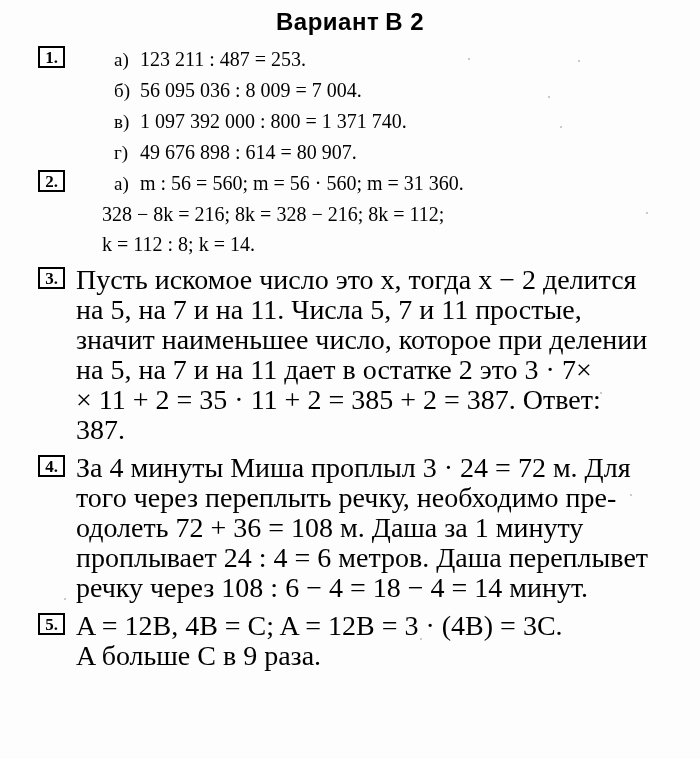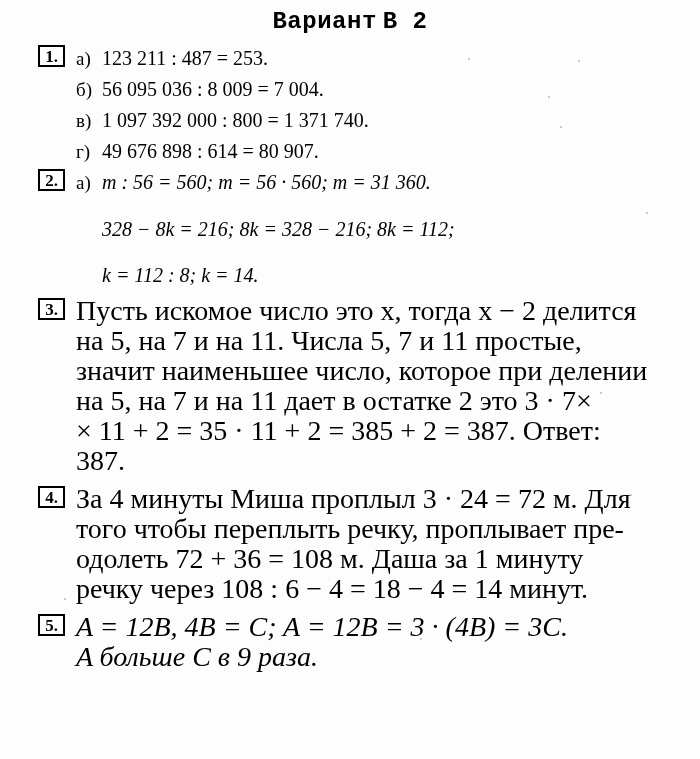--- a/index.html
+++ b/index.html
@@ -24,21 +24,21 @@
   }
 
   
   .doc-title {
     text-align: center;
     font-weight: bold;
     font-size: 24px;
     letter-spacing: 0.5px;
     padding-top: 8px;
     padding-bottom: 6px;
-    font-family: Liberation Mono, monospace;
+    font-family: Liberation Sans, sans-serif;
   }
   .doc-title .tv { display: inline; }
   .doc-title .tv-num { margin-left: 6px; }
 
   
   .task {
     position: relative;
     margin: 0 0 0 0;
     padding-left: 76px;   
     padding-right: 28px;
@@ -60,55 +60,54 @@
     font-family: "Liberation Serif", "DejaVu Serif", serif;
   }
 
   
   .sub {
     position: relative;
     font-size: 20px;
     line-height: 30px;
     white-space: nowrap;
     font-family: "Liberation Serif", "DejaVu Serif", serif;
+    margin-left: 38px;
   }
   .sub .lbl {
     display: inline-block;
     width: 26px;
     font-size: 19px;
   }
   .sub .body { display: inline; }
 
   
   .sub-cont {
     font-size: 20px;
     line-height: 30px;
     white-space: nowrap;
     padding-left: 26px;
     font-family: "Liberation Serif", "DejaVu Serif", serif;
-    margin-top: 16px;
   }
 
   
   .prose {
     font-size: 28px;
     line-height: 30px;
     text-align: justify;
     text-justify: inter-word;
     font-family: "Liberation Serif", "DejaVu Serif", serif;
   }
   .prose-line {
     display: block;
     white-space: nowrap;
     line-height: 30px;
   }
 
   
   .mv {
-    font-style: italic;
     font-family: "Liberation Serif", "DejaVu Serif", serif;
   }
 
   
   .speck {
     position: absolute;
     background: #b9b9b9;
     width: 2px;
     height: 2px;
     border-radius: 50%;
@@ -160,22 +159,23 @@
       <span class="prose-line">на 5, на 7 и на 11 дает в остатке 2 это 3 · 7×</span>
       <span class="prose-line">× 11 + 2 = 35 · 11 + 2 = 385 + 2 = 387. Ответ:</span>
       <span class="prose-line">387.</span>
     </div>
   </div>
 
   <div class="task" style="margin-top:8px;">
     <div class="task-num">4.</div>
     <div class="prose">
       <span class="prose-line">За 4 минуты Миша проплыл 3 · 24 = 72 м. Для</span>
-      <span class="prose-line">того чтобы переплыть речку, проплывает пре-</span>
+      <span class="prose-line">того через переплыть речку, необходимо пре-</span>
       <span class="prose-line">одолеть 72 + 36 = 108 м. Даша за 1 минуту</span>
+      <span class="prose-line">проплывает 24 : 4 = 6 метров. Даша переплывет</span>
       <span class="prose-line">речку через 108 : 6 − 4 = 18 − 4 = 14 минут.</span>
     </div>
   </div>
 
   <div class="task" style="margin-top:8px;">
     <div class="task-num">5.</div>
     <div class="prose">
       <span class="prose-line mv">A = 12B,  4B = C;  A = 12B = 3 · (4B) = 3C.</span>
       <span class="prose-line mv">A больше C в 9 раза.</span>
     </div>

